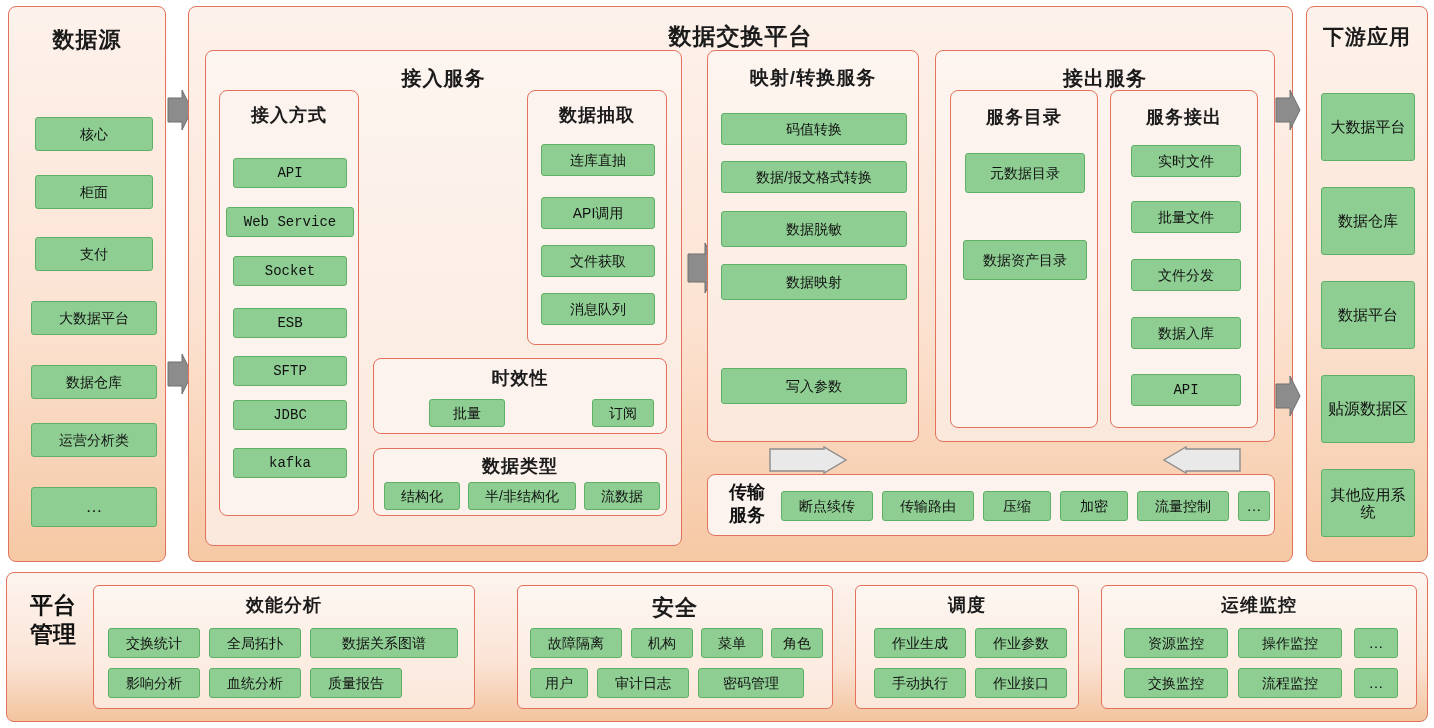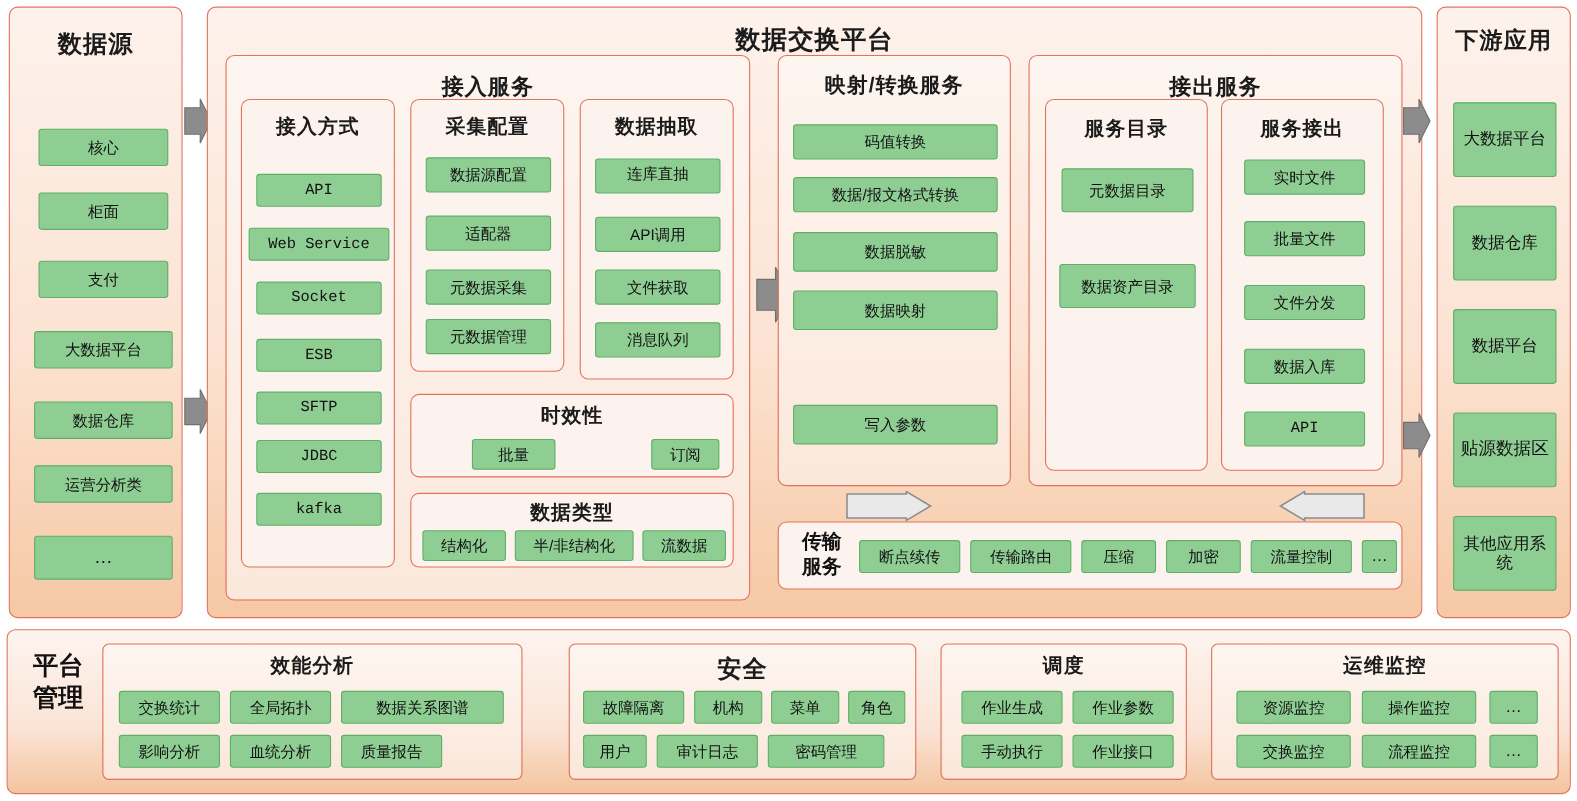--- a/index.html
+++ b/index.html
@@ -107,31 +107,24 @@
     <div class="title" style="position:absolute;left:0;top:12px;width:100%;font-size:18px;">接入方式</div>
     <div class="green mono abs" style="left:13px;top:67px;width:114px;height:30px;">API</div>
     <div class="green mono abs" style="left:6px;top:116px;width:128px;height:30px;">Web Service</div>
     <div class="green mono abs" style="left:13px;top:165px;width:114px;height:30px;">Socket</div>
     <div class="green mono abs" style="left:13px;top:217px;width:114px;height:30px;">ESB</div>
     <div class="green mono abs" style="left:13px;top:265px;width:114px;height:30px;">SFTP</div>
     <div class="green mono abs" style="left:13px;top:309px;width:114px;height:30px;">JDBC</div>
     <div class="green mono abs" style="left:13px;top:357px;width:114px;height:30px;">kafka</div>
   </div>
 
-  <div class="panel plain" style="left:373px;top:90px;width:140px;height:248px;">
-    <div class="title" style="position:absolute;left:0;top:12px;width:100%;font-size:18px;">采集配置</div>
-    <div class="green abs" style="left:13px;top:52px;width:114px;height:32px;">数据源配置</div>
-    <div class="green abs" style="left:13px;top:105px;width:114px;height:32px;">适配器</div>
-    <div class="green abs" style="left:13px;top:154px;width:114px;height:32px;">元数据采集</div>
-    <div class="green abs" style="left:13px;top:199px;width:114px;height:32px;">元数据管理</div>
-  </div>
 
   <div class="panel plain" style="left:527px;top:90px;width:140px;height:255px;">
     <div class="title" style="position:absolute;left:0;top:12px;width:100%;font-size:18px;">数据抽取</div>
-    <div class="green abs" style="left:13px;top:53px;width:114px;height:32px;font-family:Liberation Mono, monospace;">连库直抽</div>
+    <div class="green abs" style="left:13px;top:53px;width:114px;height:32px;">连库直抽</div>
     <div class="green abs" style="left:13px;top:106px;width:114px;height:32px;">API调用</div>
     <div class="green abs" style="left:13px;top:154px;width:114px;height:32px;">文件获取</div>
     <div class="green abs" style="left:13px;top:202px;width:114px;height:32px;">消息队列</div>
   </div>
 
   <div class="panel plain" style="left:373px;top:358px;width:294px;height:76px;">
     <div class="title" style="position:absolute;left:0;top:7px;width:100%;font-size:18px;">时效性</div>
     <div class="green abs" style="left:55px;top:40px;width:76px;height:28px;">批量</div>
     <div class="green abs" style="left:218px;top:40px;width:62px;height:28px;">订阅</div>
   </div>

